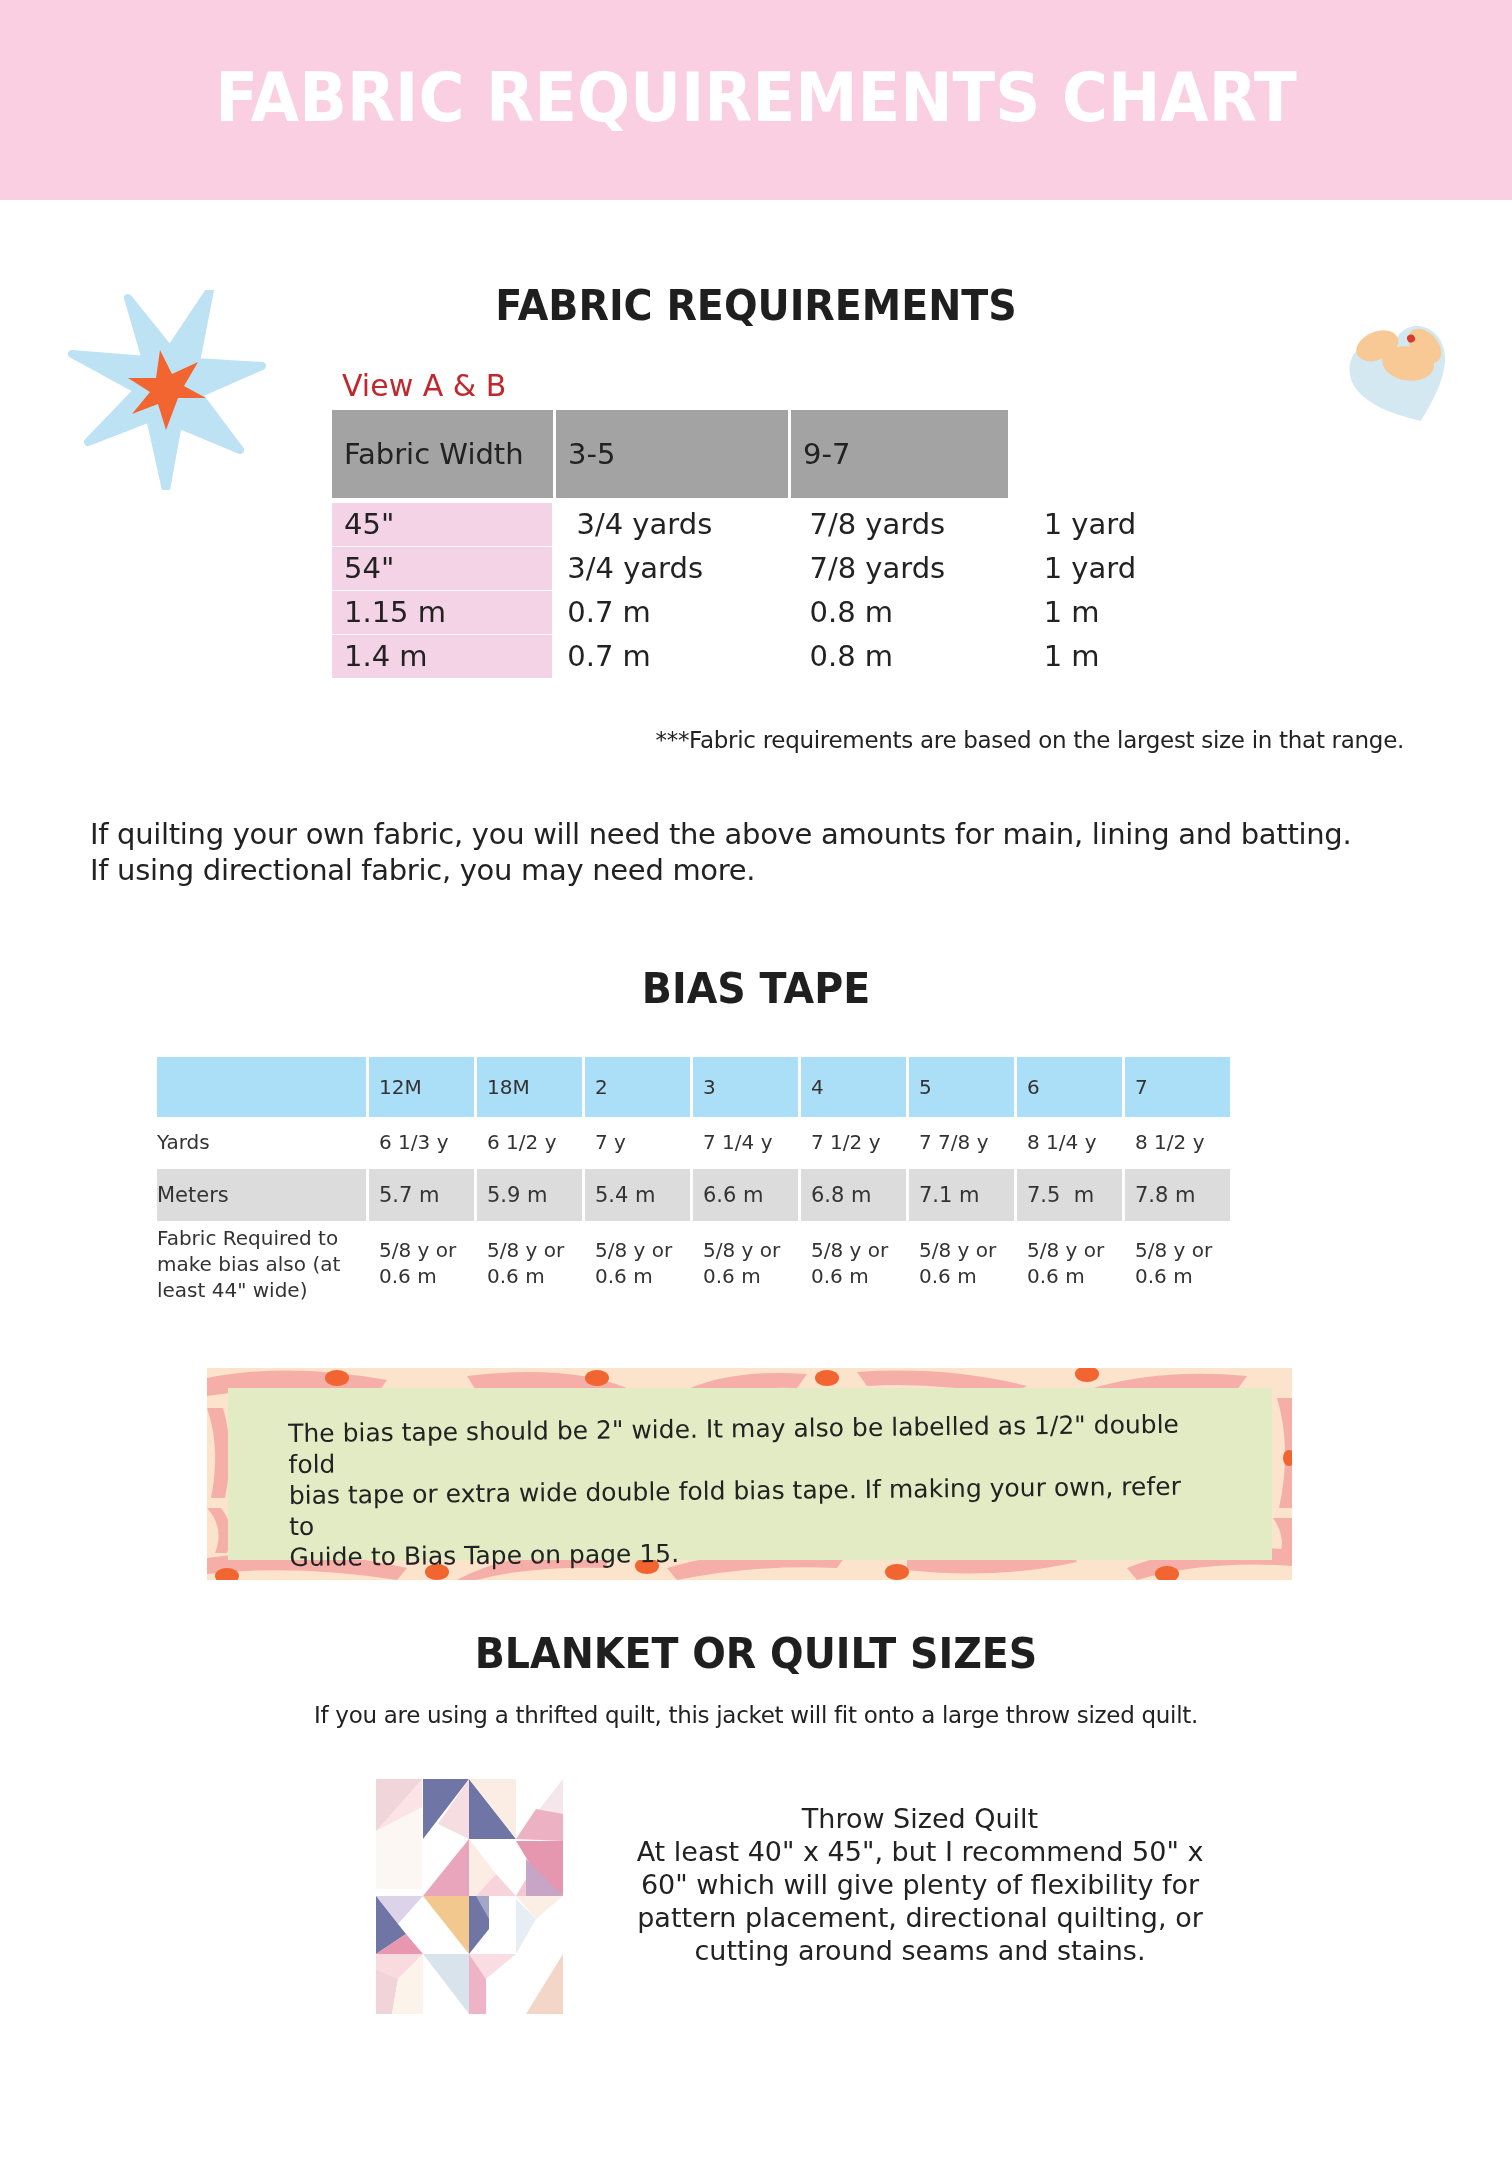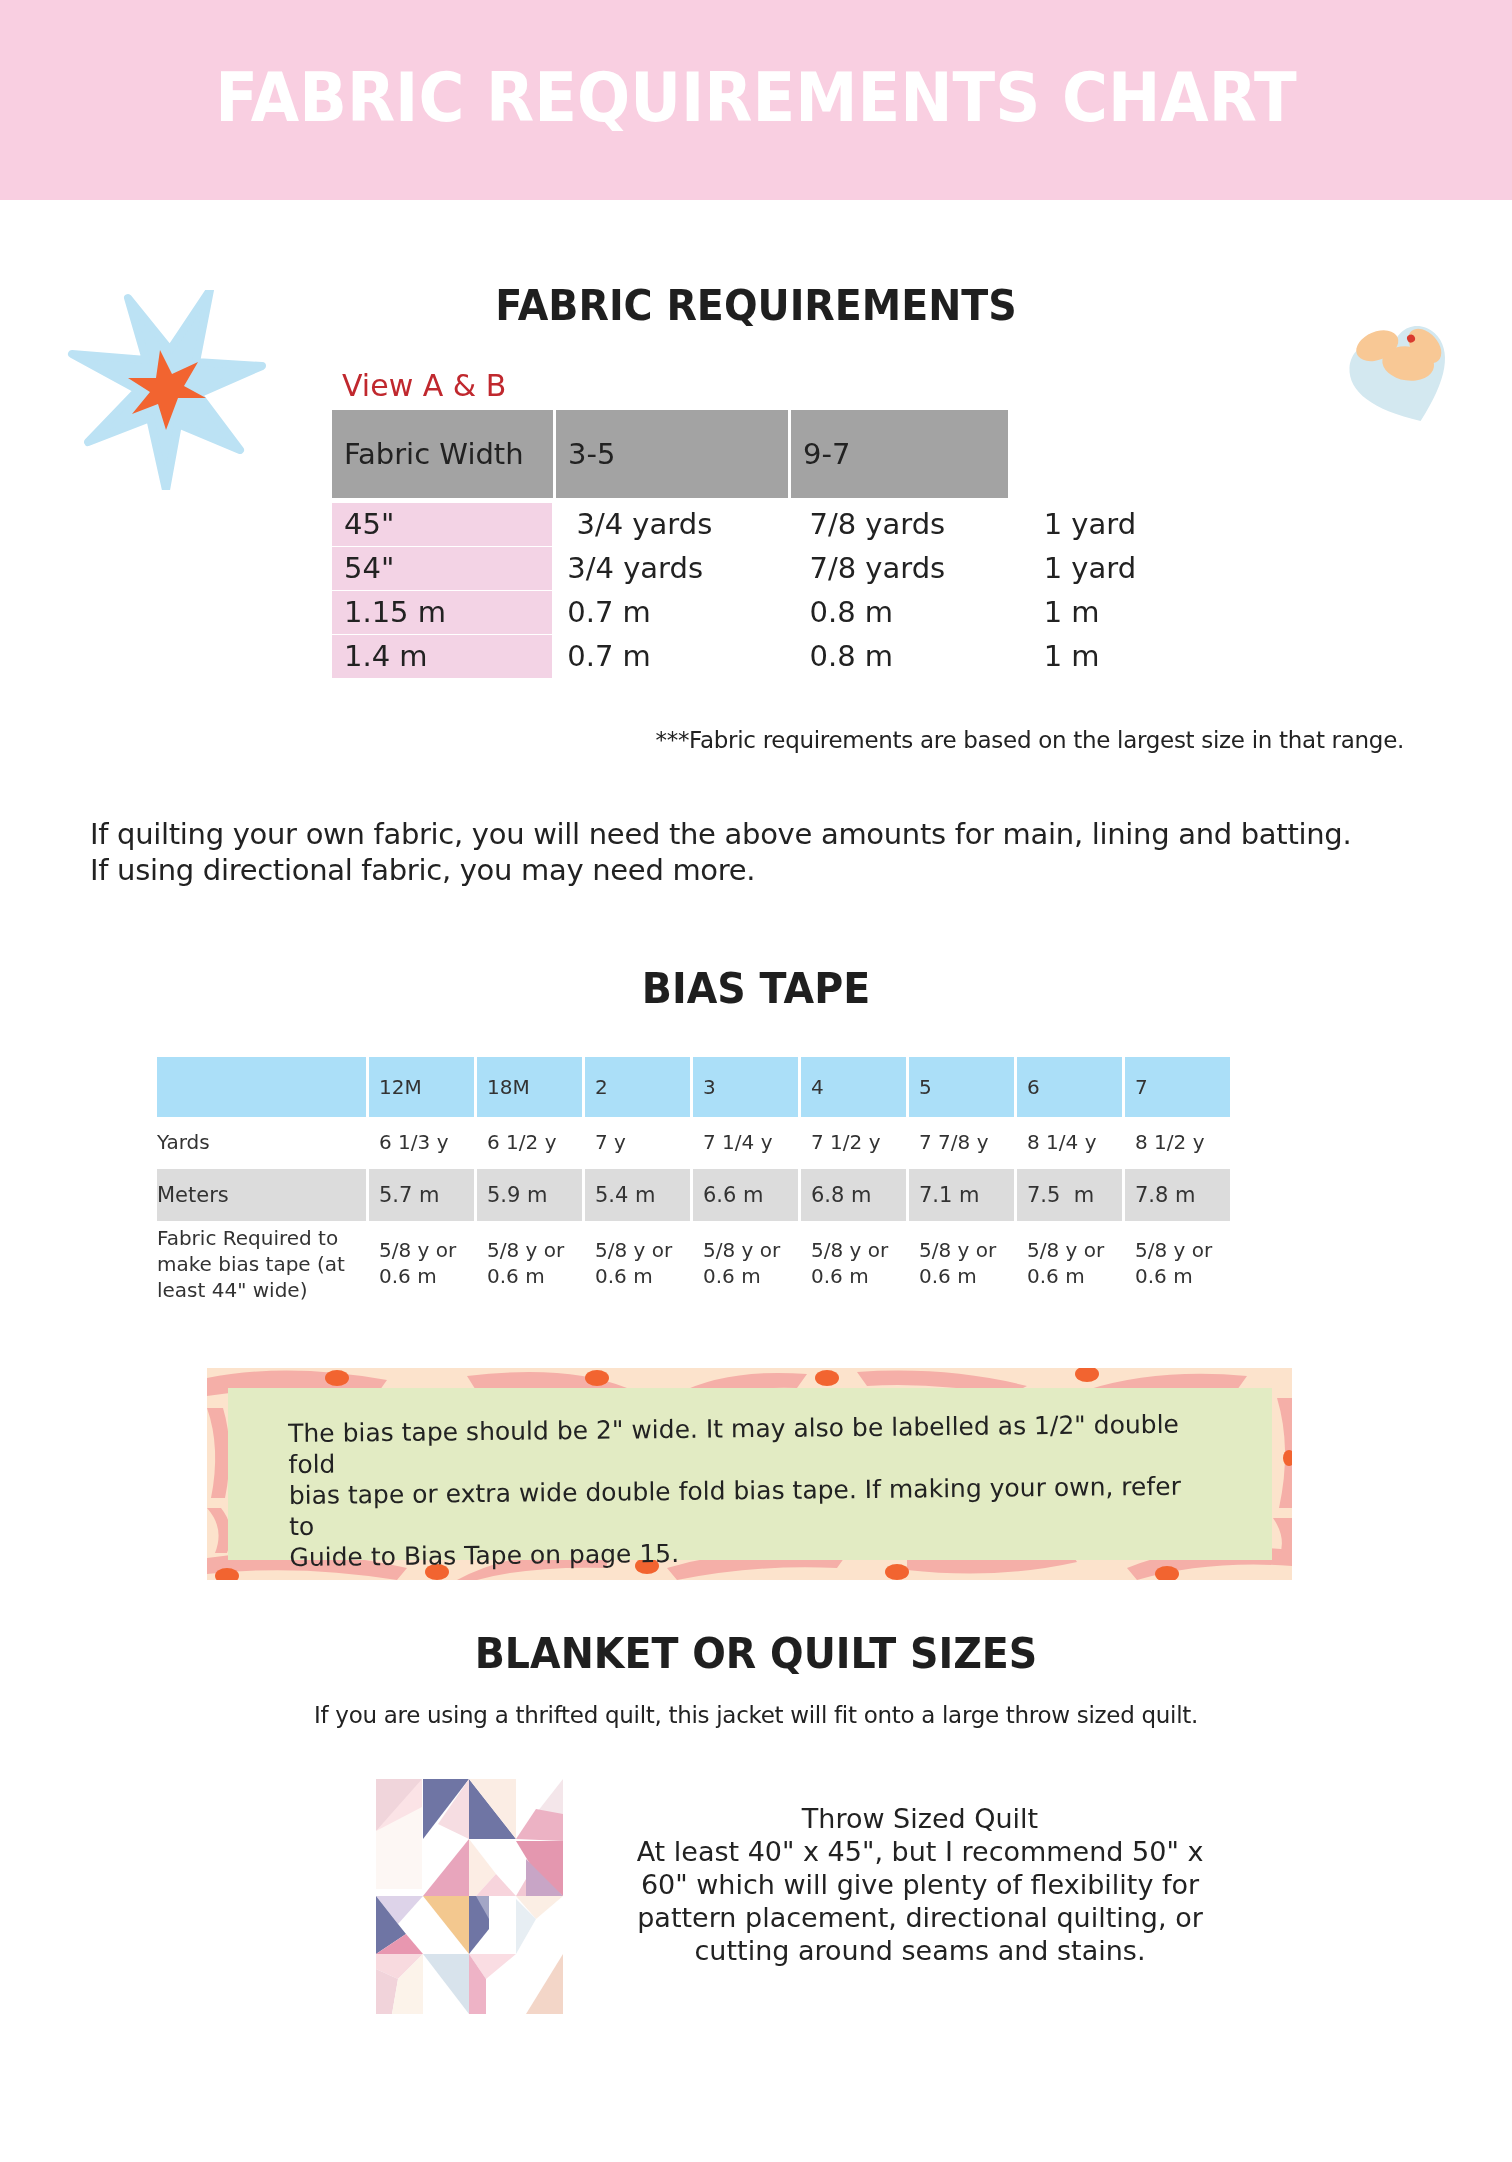--- a/index.html
+++ b/index.html
@@ -161,21 +161,21 @@
     <div class="bt-cell col" style="white-space:pre;">5.4 m</div>
     <div class="bt-cell col" style="white-space:pre;">6.6 m</div>
     <div class="bt-cell col" style="white-space:pre;">6.8 m</div>
     <div class="bt-cell col" style="white-space:pre;">7.1 m</div>
     <div class="bt-cell col" style="white-space:pre;">7.5  m</div>
     <div class="bt-cell col" style="white-space:pre;">7.8 m</div>
   </div>
   <div class="bt-row bt-fabric">
     <div class="bt-cell first">
       <div>Fabric Required to</div>
-      <div>make bias tape (at</div>
+      <div>make bias also (at</div>
       <div>least 44" wide)</div>
     </div>
     <div class="bt-cell col">
         <div>5/8 y or</div>
         <div>0.6 m</div>
       </div>
     <div class="bt-cell col">
         <div>5/8 y or</div>
         <div>0.6 m</div>
       </div>

